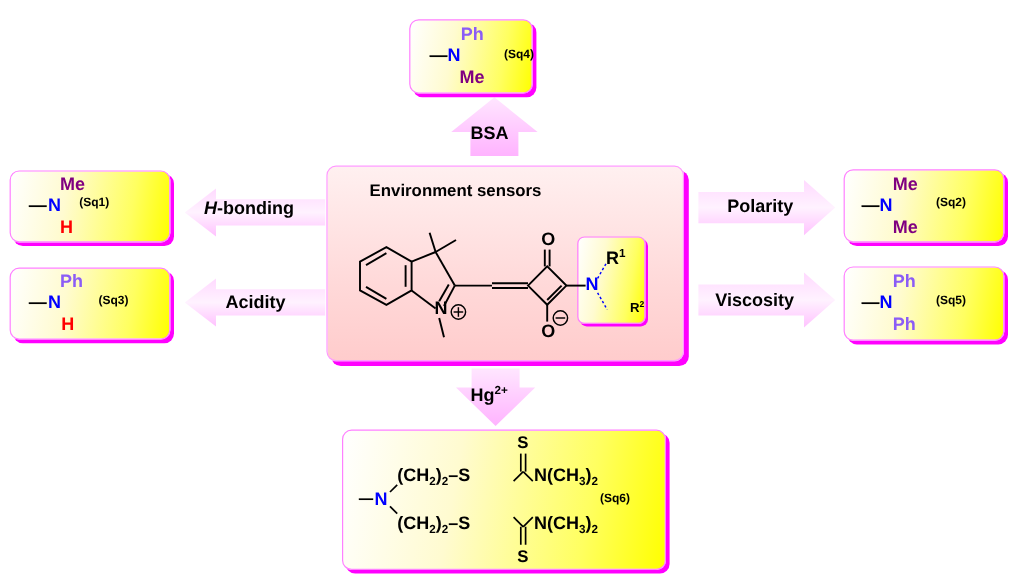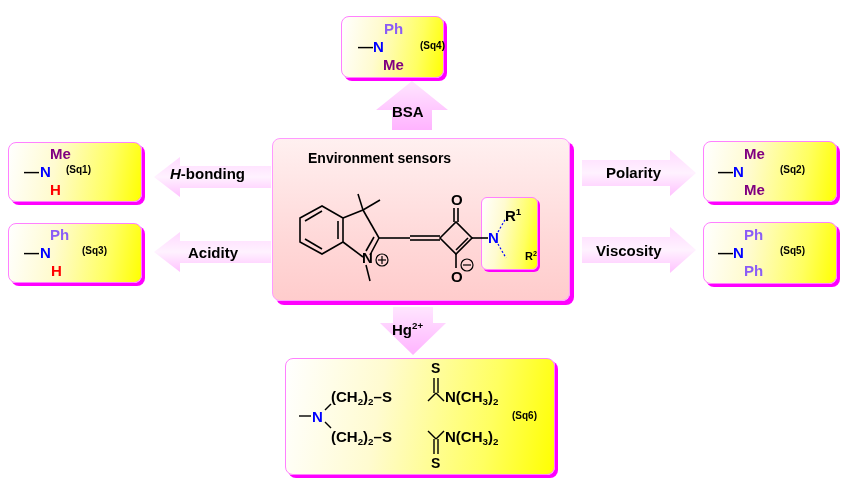--- a/index.html
+++ b/index.html
@@ -175,13 +175,13 @@
     <line x1="153" y1="81" x2="153" y2="96"></line>
   </g>
 </svg>
 <span class="abs blue" style="left:312px;top:408px;font-size:15px;">N</span>
 <span class="abs" style="left:331px;top:388px;font-size:15px;"><span>(CH</span><span class="sub">2</span><span>)</span><span class="sub">2</span><span>–S</span></span>
 <span class="abs" style="left:331px;top:428px;font-size:15px;"><span>(CH</span><span class="sub">2</span><span>)</span><span class="sub">2</span><span>–S</span></span>
 <span class="abs" style="left:431px;top:360px;font-size:14px;">S</span>
 <span class="abs" style="left:431px;top:455px;font-size:14px;">S</span>
 <span class="abs" style="left:445px;top:388px;font-size:15px;"><span>N(CH</span><span class="sub">3</span><span>)</span><span class="sub">2</span></span>
 <span class="abs" style="left:445px;top:428px;font-size:15px;"><span>N(CH</span><span class="sub">3</span><span>)</span><span class="sub">2</span></span>
-<span class="sq" style="left:500px;top:410px;margin-left:12px;">(Sq6)</span>
+<span class="sq" style="left:500px;top:410px;">(Sq6)</span>
 
 </body></html>

